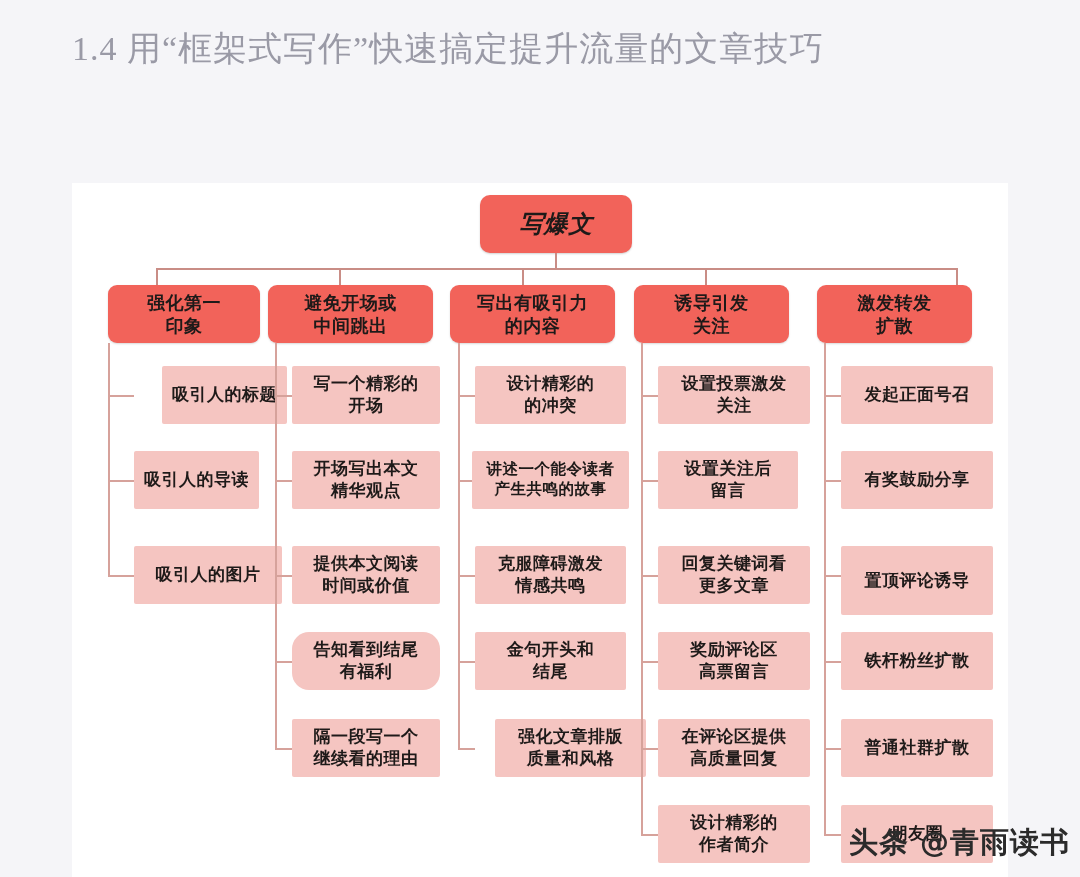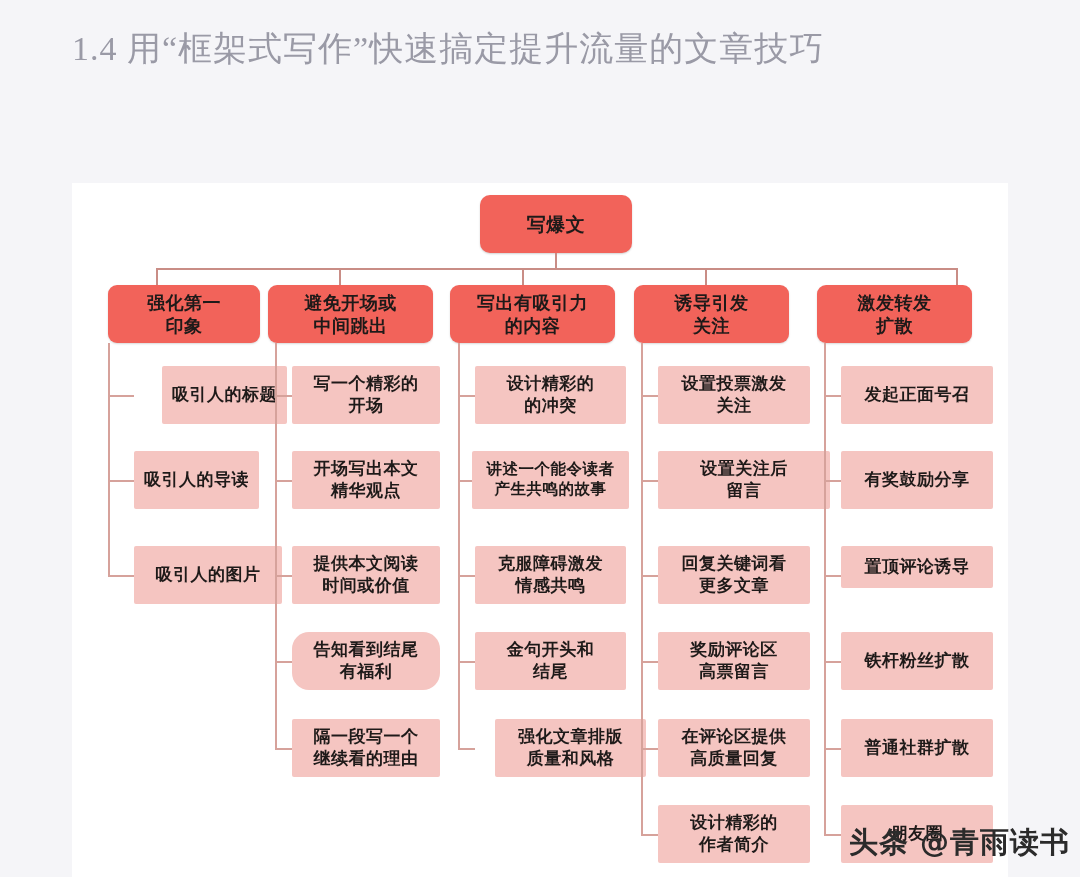--- a/index.html
+++ b/index.html
@@ -46,22 +46,23 @@
     text-align: center;
     line-height: 1.28;
     color: #1e1a19;
     font-weight: 700;
     letter-spacing: 0.5px;
     font-family: "DejaVu Sans", "Liberation Sans", sans-serif;
   }
   .node.root {
     background: #f2635a;
     border-radius: 10px;
-    font-size: 19px;
+    font-size: 24px;
     box-shadow: 0 1px 2px rgba(0,0,0,.18);
+    font-style: italic;
   }
   .node.lvl2 {
     background: #f2635a;
     border-radius: 9px;
     font-size: 18px;
     box-shadow: 0 1px 2px rgba(0,0,0,.15);
   }
   .node.leaf {
     background: #f5c5c1;
     border-radius: 2px;
@@ -200,21 +201,21 @@
     <div class="line stub" style="left:569px; top:297px; width:17px;"></div>
     <div class="line stub" style="left:569px; top:392px; width:17px;"></div>
     <div class="line stub" style="left:569px; top:478px; width:17px;"></div>
     <div class="line stub" style="left:569px; top:565px; width:17px;"></div>
     <div class="line stub" style="left:569px; top:651px; width:17px;"></div>
 
     <div class="node leaf" style="left:586px; top:183px; width:152px; height:58px;">
       <span>设置投票激发
 关注</span>
     </div>
-    <div class="node leaf" style="left:586px; top:268px; width:172px; height:58px;">
+    <div class="node leaf" style="left:586px; top:268px; width:140px; height:58px;">
       <span>设置关注后
 留言</span>
     </div>
     <div class="node leaf" style="left:586px; top:363px; width:152px; height:58px;">
       <span>回复关键词看
 更多文章</span>
     </div>
     <div class="node leaf" style="left:586px; top:449px; width:152px; height:58px;">
       <span>奖励评论区
 高票留言</span>
@@ -235,21 +236,21 @@
     <div class="line stub" style="left:752px; top:478px; width:17px;"></div>
     <div class="line stub" style="left:752px; top:565px; width:17px;"></div>
     <div class="line stub" style="left:752px; top:651px; width:17px;"></div>
 
     <div class="node leaf" style="left:769px; top:183px; width:152px; height:58px;">
       <span>发起正面号召</span>
     </div>
     <div class="node leaf" style="left:769px; top:268px; width:152px; height:58px;">
       <span>有奖鼓励分享</span>
     </div>
-    <div class="node leaf" style="left:769px; top:363px; width:152px; height:42px;">
+    <div class="node leaf" style="left:769px; top:363px; width:152px; height:69px;">
       <span>置顶评论诱导</span>
     </div>
     <div class="node leaf" style="left:769px; top:536px; width:152px; height:58px;">
       <span>普通社群扩散</span>
     </div>
     <div class="node leaf" style="left:769px; top:449px; width:152px; height:58px;">
       <span>铁杆粉丝扩散</span>
     </div>
     <div class="node leaf" style="left:769px; top:622px; width:152px; height:58px;">
       <span>朋友圈</span>

